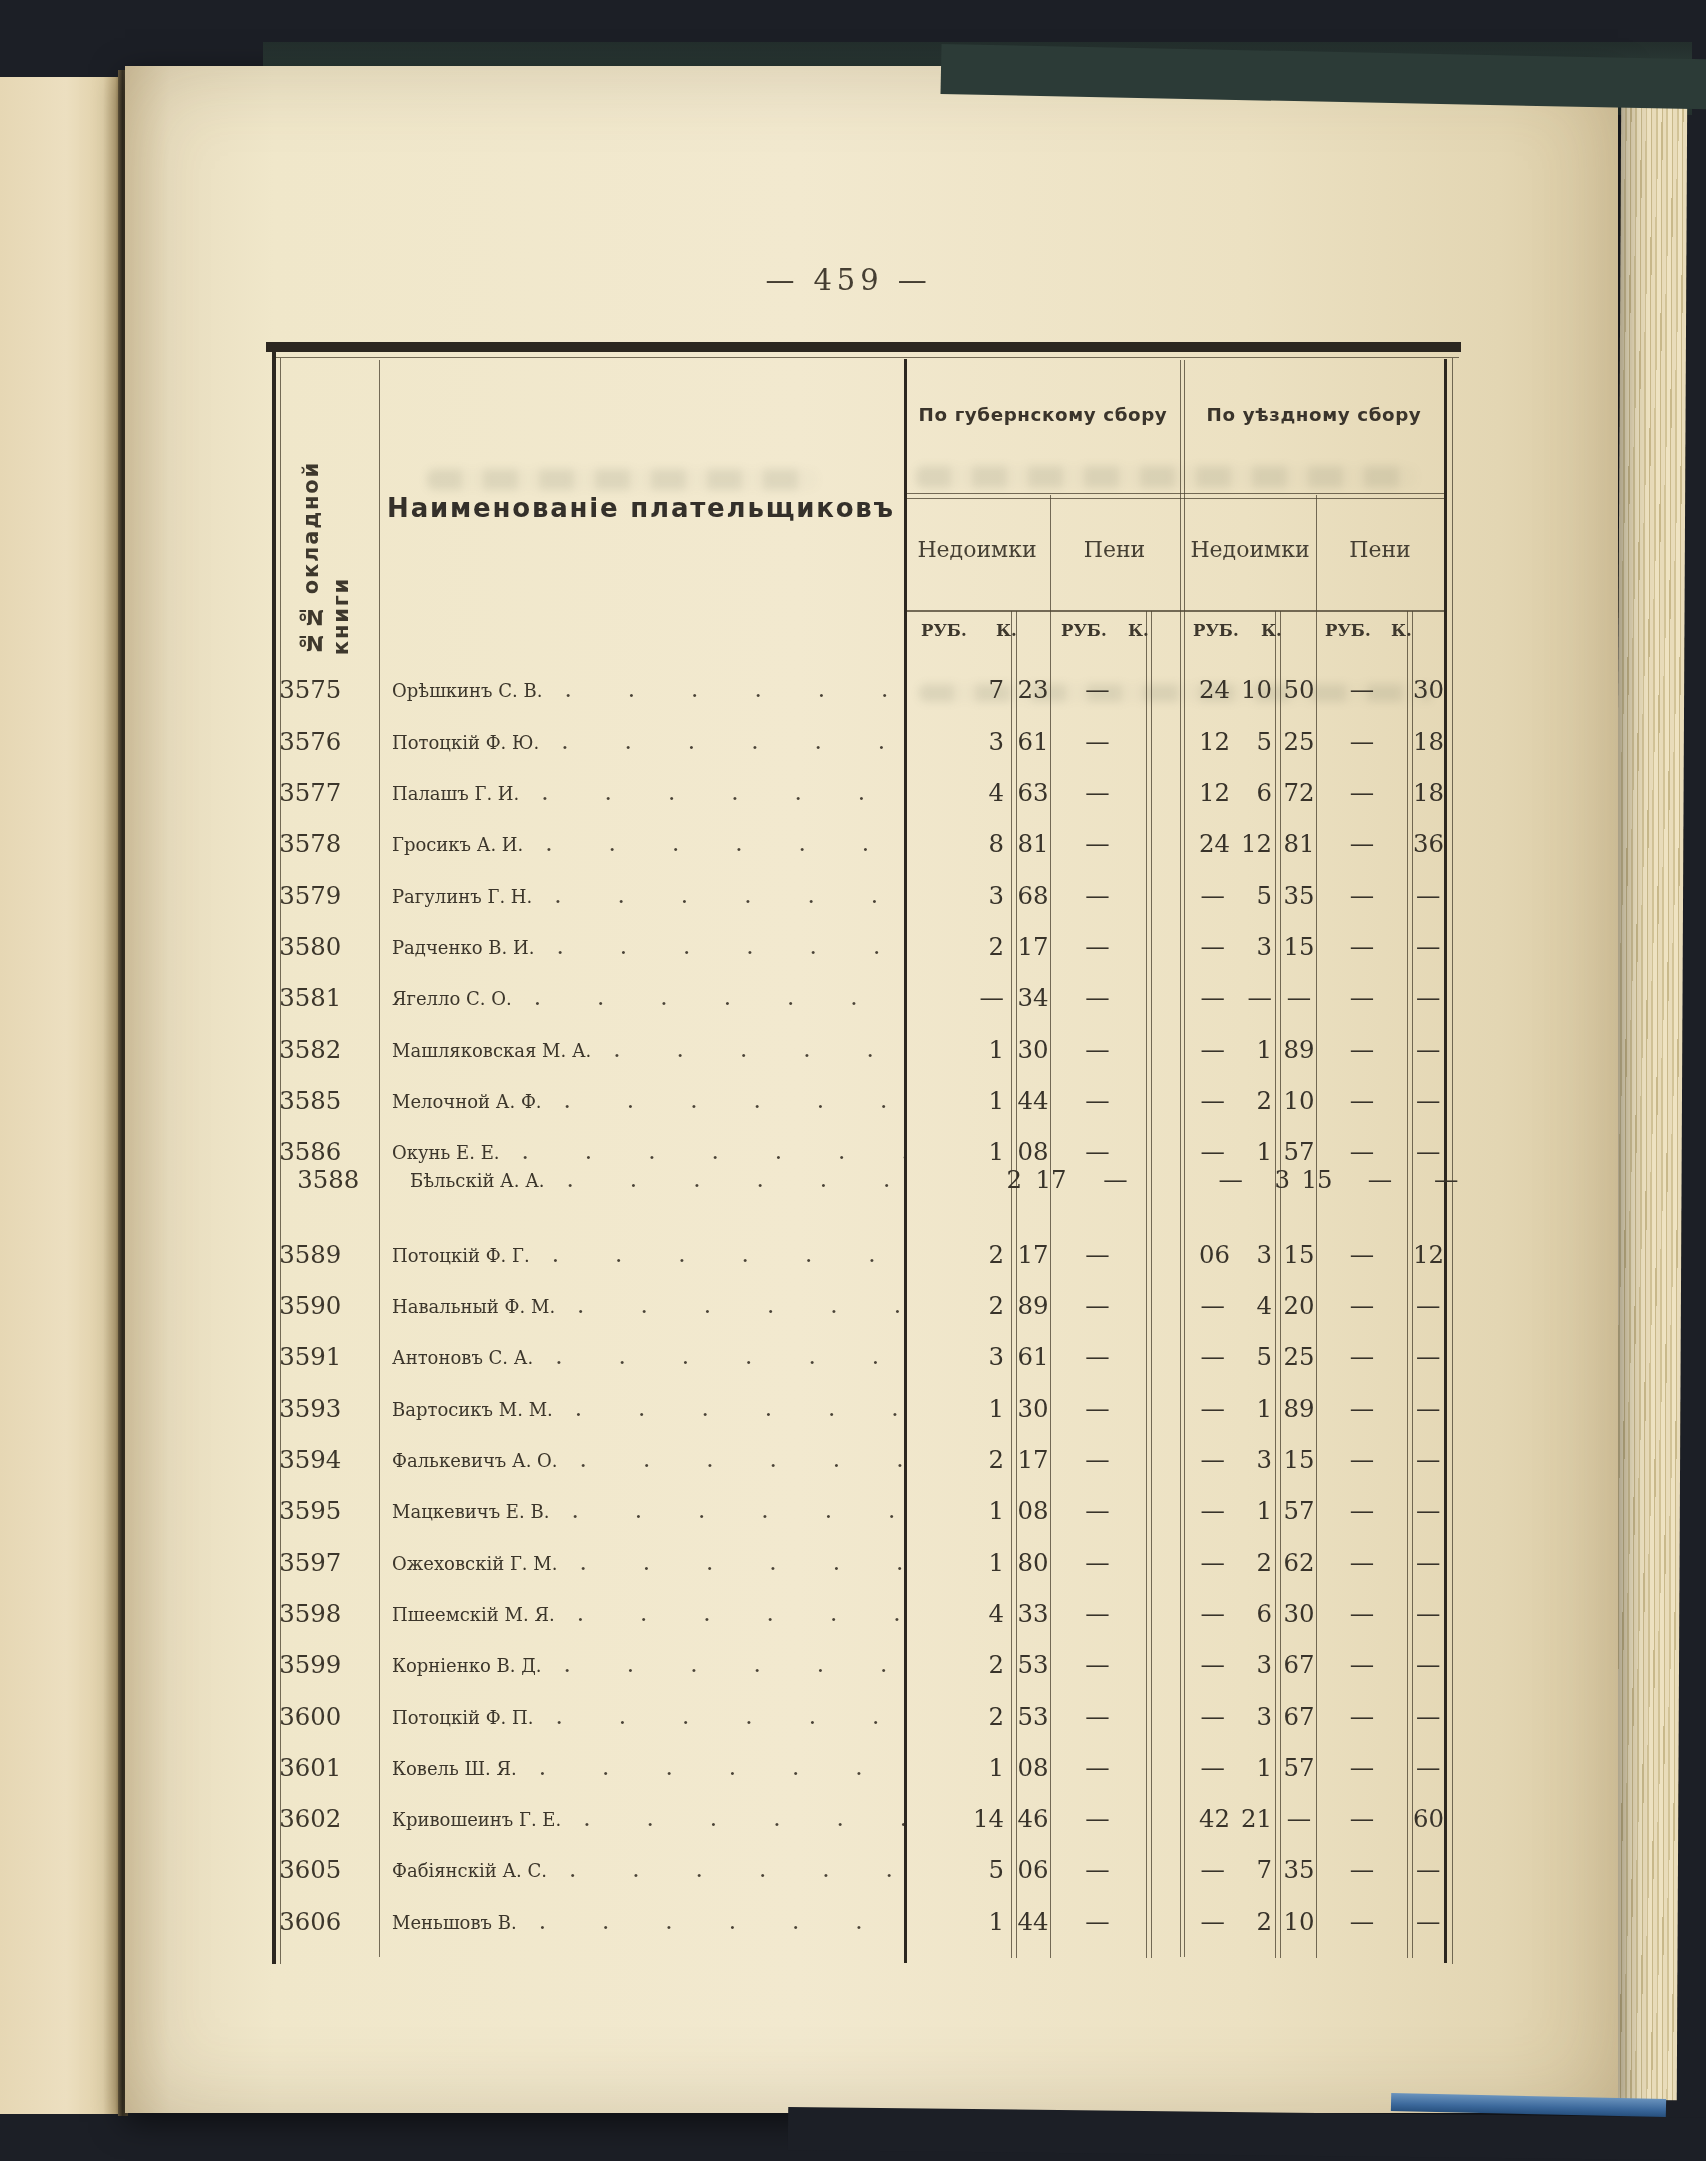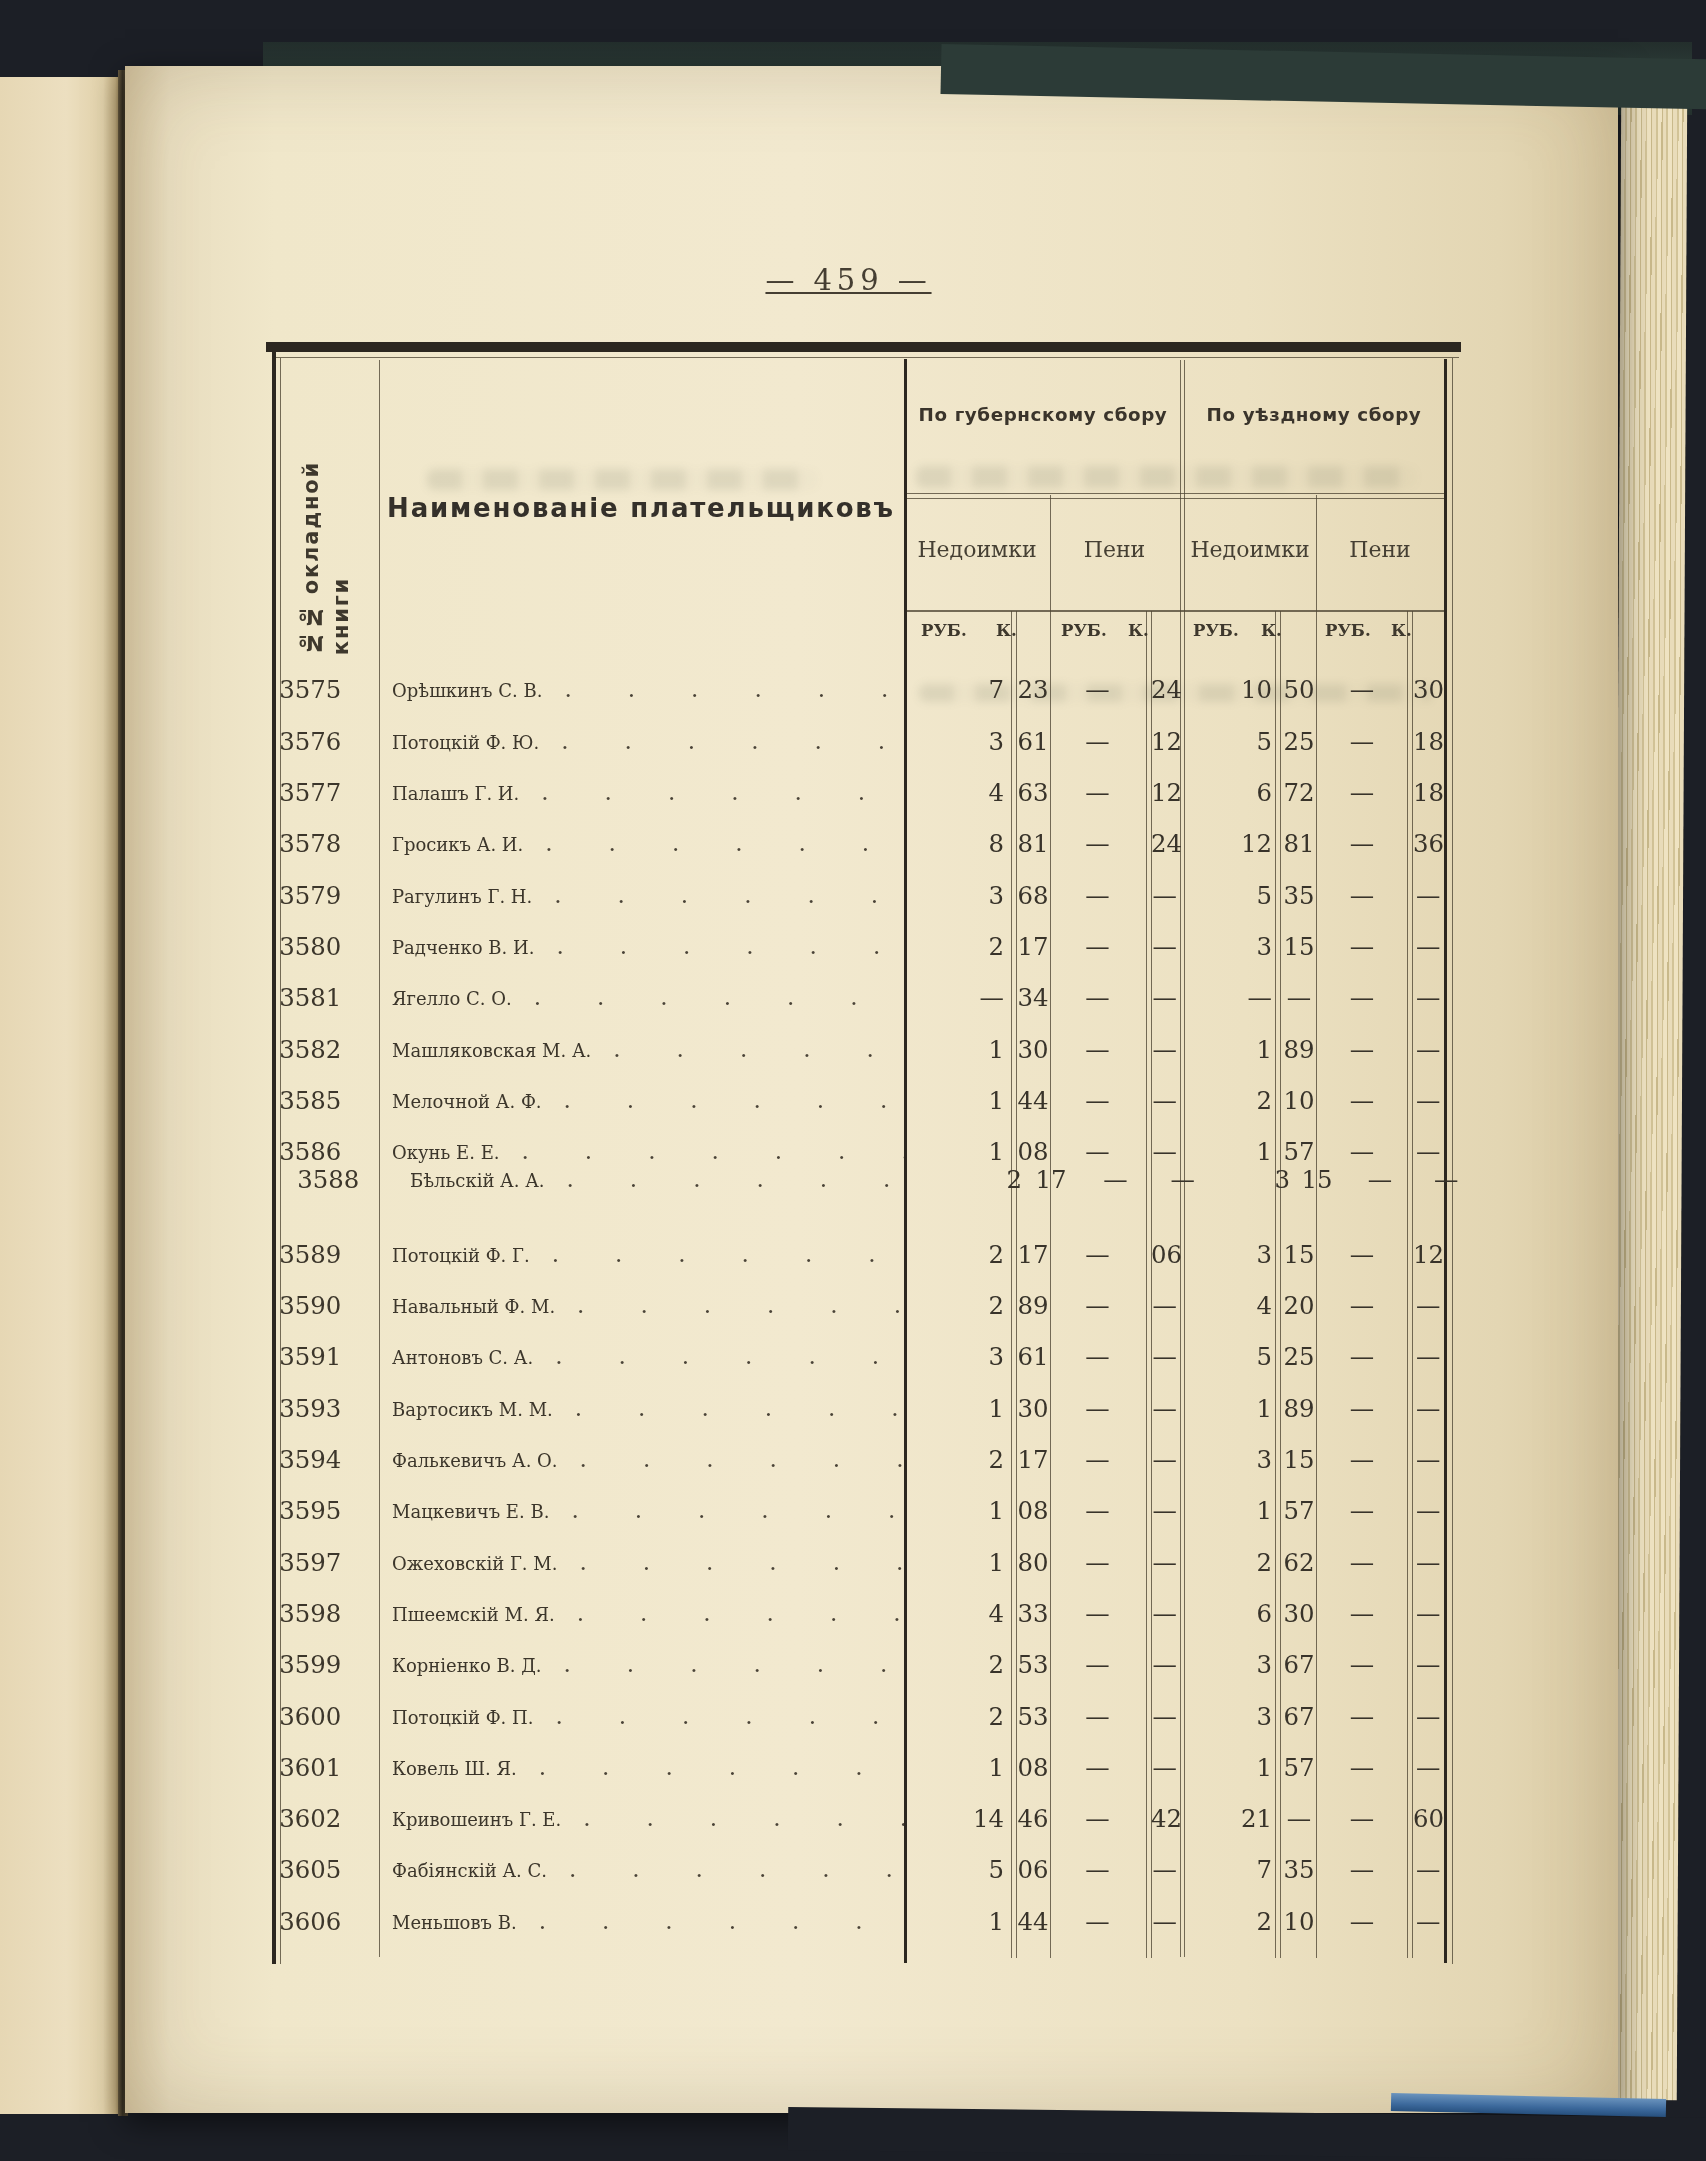--- a/index.html
+++ b/index.html
@@ -40,21 +40,21 @@
     position:absolute;left:788px;top:2107px;width:928px;height:43px;z-index:6;
     background:#1c1f26;transform:rotate(0.65deg);transform-origin:left center;
   }
   .blue-sliver{
     position:absolute;left:1391px;top:2096px;width:275px;height:18.3px;z-index:7;
     background:linear-gradient(180deg,#6a93bd,#3c699c 60%,#27507e);
     transform:rotate(1.2deg);
   }
   .page-number{
     position:absolute;left:632px;top:197px;width:183px;text-align:center;
-    font-size:29px;letter-spacing:4.9px;color:#453e32;text-decoration:underline;
+    font-size:29px;letter-spacing:4.9px;color:#453e32;
   }
   .ghost{position:absolute;filter:blur(4.3px);opacity:.5;border-radius:7.3px;
     background:repeating-linear-gradient(90deg,rgba(95,100,80,.28) 0 35px,rgba(95,100,80,.05) 35px 56px);}
   
   .arrears-table{position:absolute;left:147px;top:276px;width:1184px;height:1625px;color:#3c362b;}
   .vl{position:absolute;background:rgba(80,70,52,.78);width:1.2px;}
   .vl.dark{background:#2c2720;}
   .hl{position:absolute;background:rgba(80,70,52,.78);height:1.2px;}
   .hl.dark{background:#2c2720;}
   .ledger-head{
@@ -80,21 +80,21 @@
   .unit{position:absolute;top:279px;width:73px;text-align:left;font-size:16.5px;font-weight:bold;color:#3e382d;}
   .row{position:absolute;left:0;width:1184px;height:51px;line-height:51px;}
   .c-no{position:absolute;left:7.3px;width:92px;font-size:24.4px;color:#3c362b;}
   .c-name{position:absolute;left:120px;width:512px;display:flex;align-items:baseline;height:51px;}
   .nm{font-size:18px;white-space:nowrap;}
   .leader{flex:1;overflow:hidden;white-space:nowrap;letter-spacing:56px;font-size:23px;padding-left:22px;color:#4a4337;}
   .v{position:absolute;font-size:24.4px;color:#38332a;}
   .v0{left:635px;width:97px;text-align:right;}
   .v1{left:745px;width:32px;text-align:center;}
   .v2{left:779px;width:93px;text-align:center;}
-  .v3{left:879px;width:27.5px;text-align:center;}
+  .v3{left:879px;width:27.5px;text-align:center;padding-left:48px;}
   .v4{left:908px;width:92px;text-align:right;}
   .v5{left:1010px;width:34px;text-align:center;}
   .v6{left:1046px;width:88px;text-align:center;}
   .v7{left:1141px;width:30.5px;text-align:center;}
 </style>
 </head>
 <body>
 
 <div class="scene">
 

